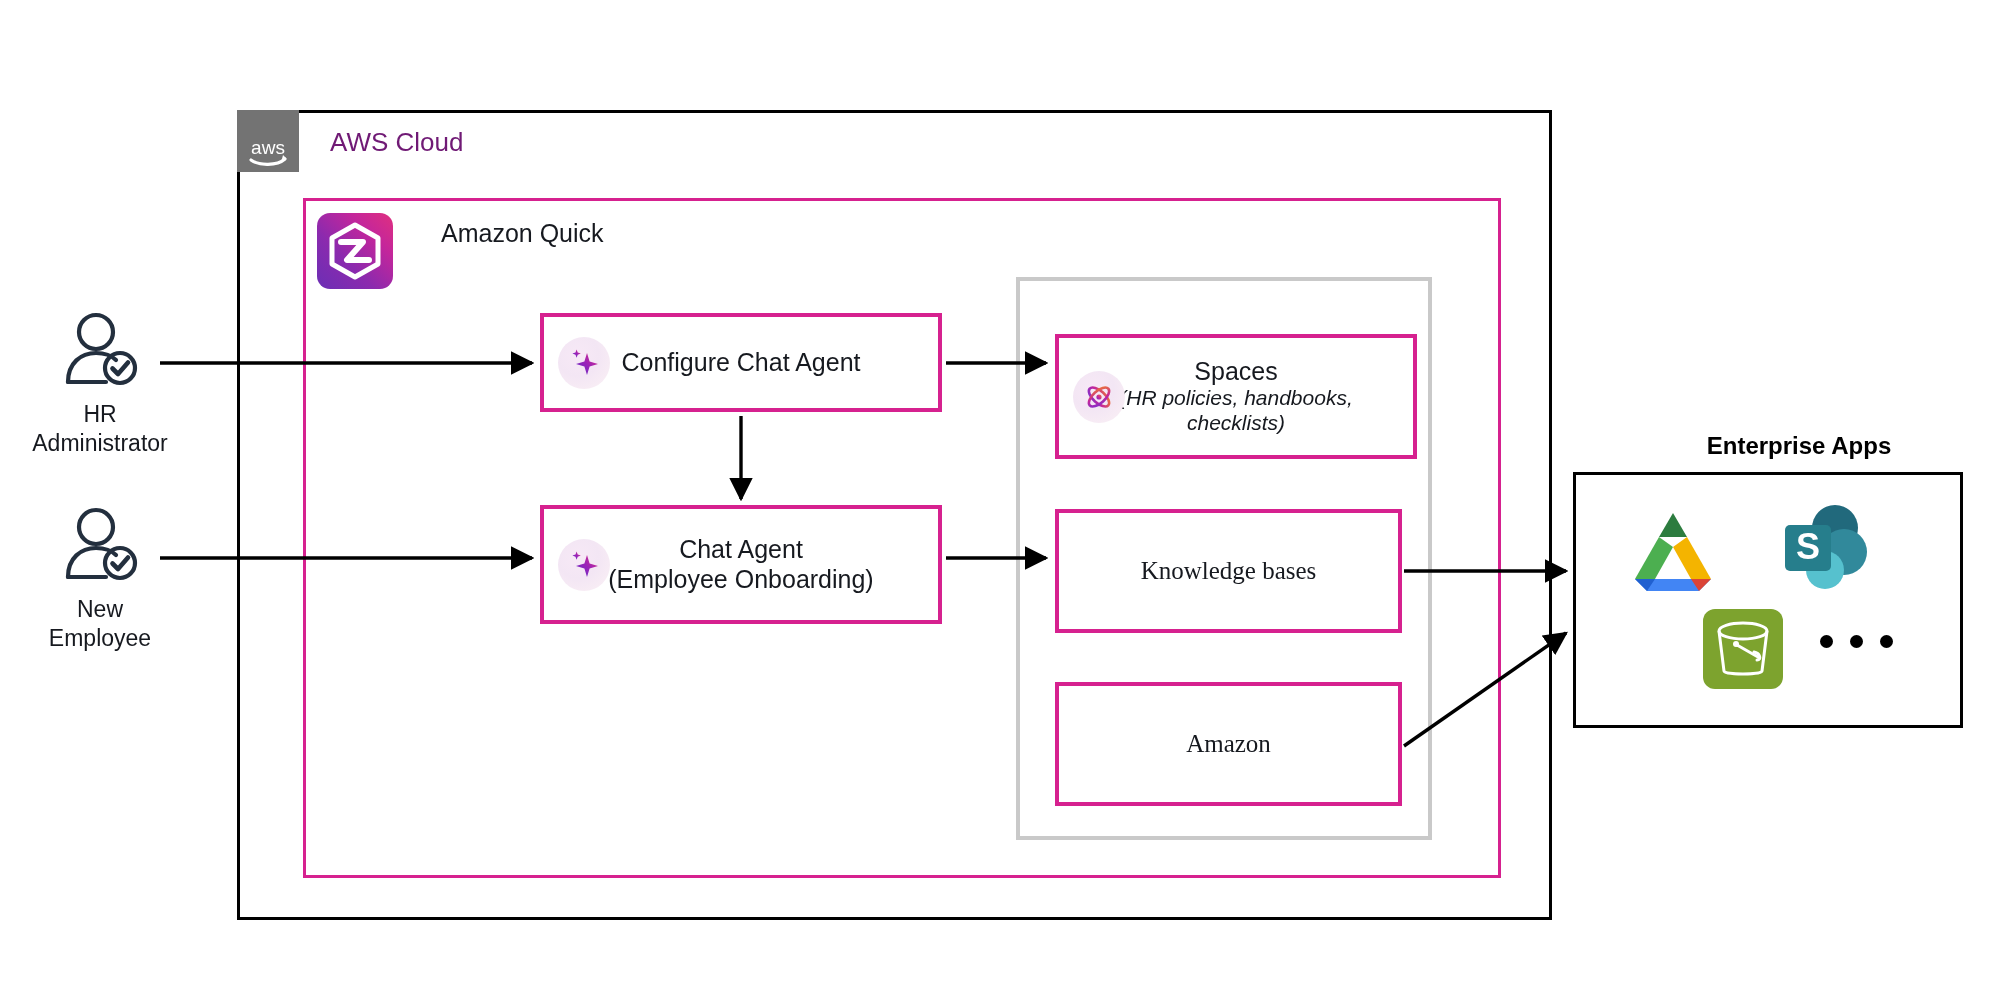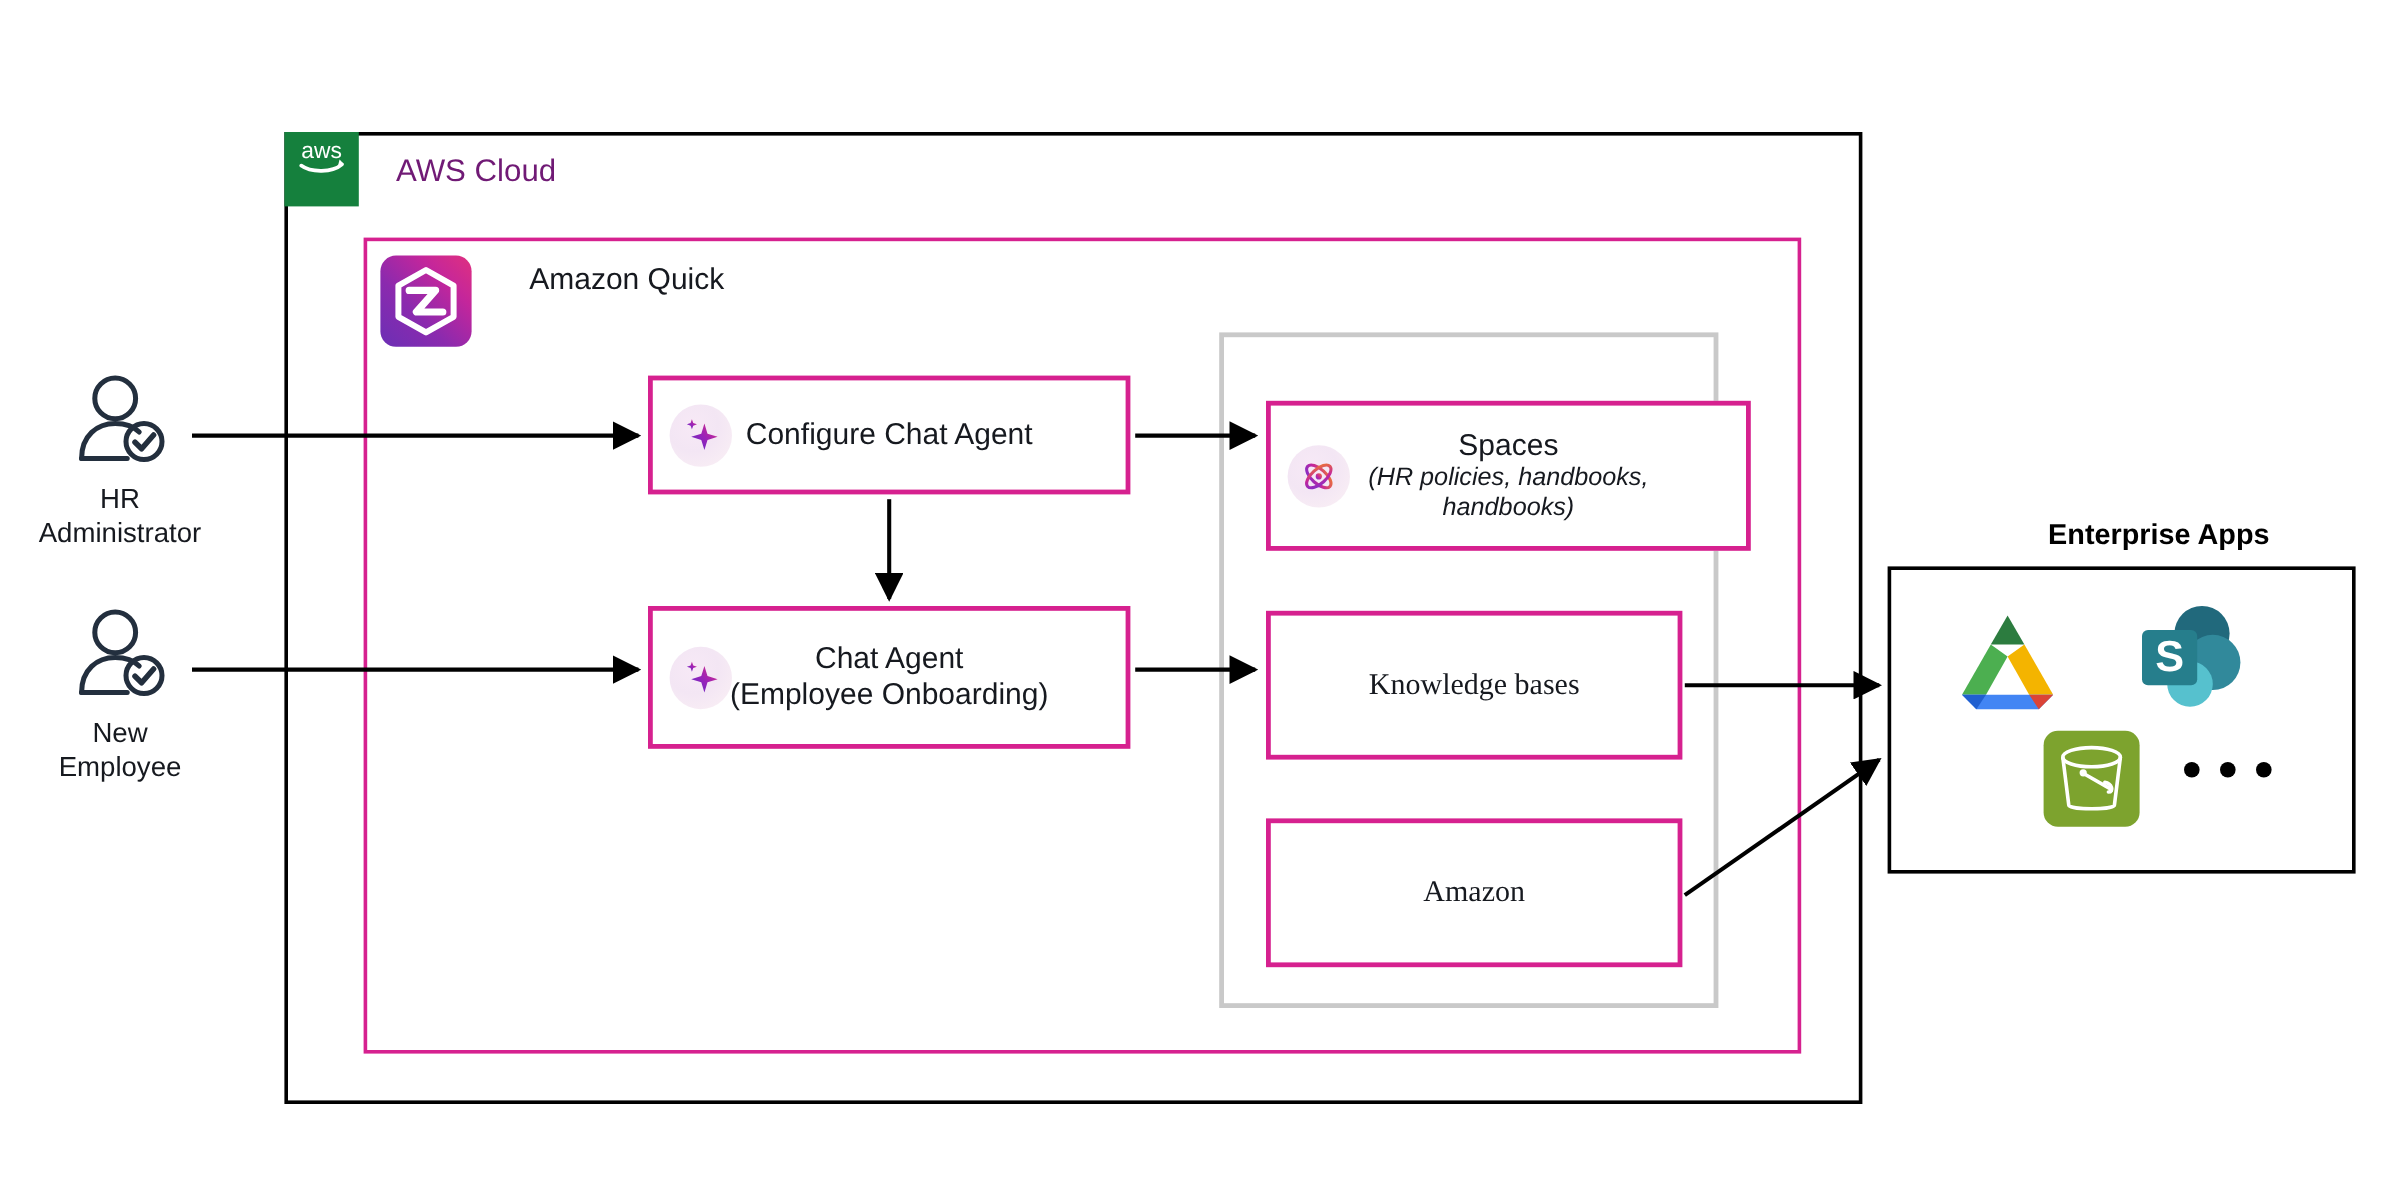--- a/index.html
+++ b/index.html
@@ -23,22 +23,22 @@
   
   .aws-cloud-frame {
     left: 237px; top: 110px;
     width: 1315px; height: 810px;
     border: 3px solid #000000;
     background: #ffffff;
   }
   .aws-badge {
     left: 237px; top: 110px;
     width: 62px; height: 62px;
-    background: #15803d;
-    display: flex; align-items: flex-start; justify-content: center;
+    background: #737373;
+    display: flex; align-items: flex-end; justify-content: center;
   }
   .aws-cloud-title {
     left: 330px; top: 127px;
     font-size: 26px;
     color: #701a75;
     white-space: nowrap;
   }
 
   .quick-frame {
     left: 303px; top: 198px;
@@ -77,21 +77,21 @@
   .box-configure {
     left: 540px; top: 313px;
     width: 402px; height: 99px; justify-content: center;
   }
   .box-chatagent {
     left: 540px; top: 505px;
     width: 402px; height: 119px;
   }
   .box-spaces {
     left: 1055px; top: 334px;
-    width: 404px; height: 125px;
+    width: 362px; height: 125px;
   }
   .box-kb {
     left: 1055px; top: 509px;
     width: 347px; height: 124px;
   }
   .box-actions {
     left: 1055px; top: 682px;
     width: 347px; height: 124px;
   }
 
@@ -250,21 +250,21 @@
         <g stroke="url(#atomGrad)" stroke-width="2.6" fill="none">
           <ellipse cx="16" cy="16" rx="12.5" ry="6" transform="rotate(42 16 16)"></ellipse>
           <ellipse cx="16" cy="16" rx="12.5" ry="6" transform="rotate(-42 16 16)"></ellipse>
         </g>
         <circle cx="16" cy="16" r="2.6" fill="url(#atomGrad)"></circle>
       </svg>
     </span>
     <span class="box-text">
       <span>Spaces</span>
       <span class="sub">(HR policies, handbooks,</span>
-      <span class="sub">handbooks)</span>
+      <span class="sub">checklists)</span>
     </span>
   </div>
 
   <div class="abs mbox mbox-center box-kb">
     <span class="box-text">Knowledge bases</span>
   </div>
 
   <div class="abs mbox mbox-center box-actions">
     <span class="box-text">Amazon</span>
   </div>

